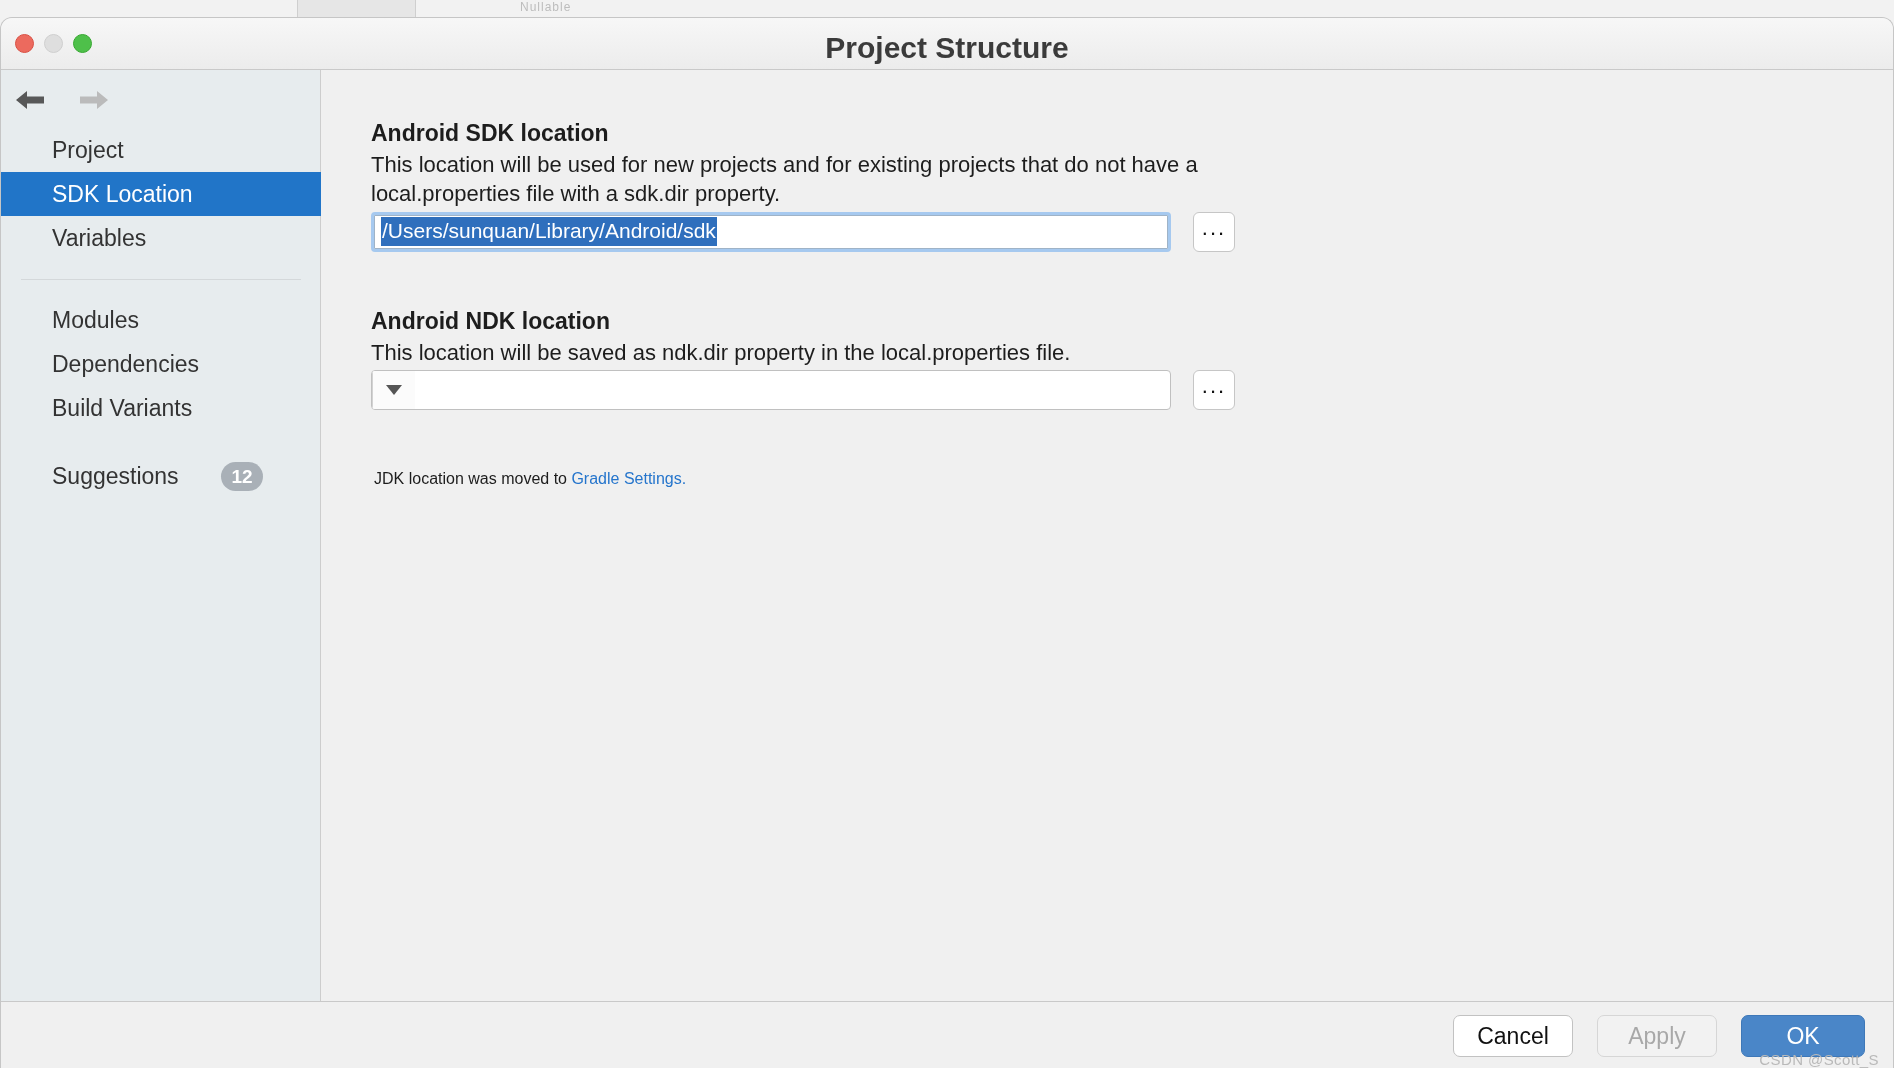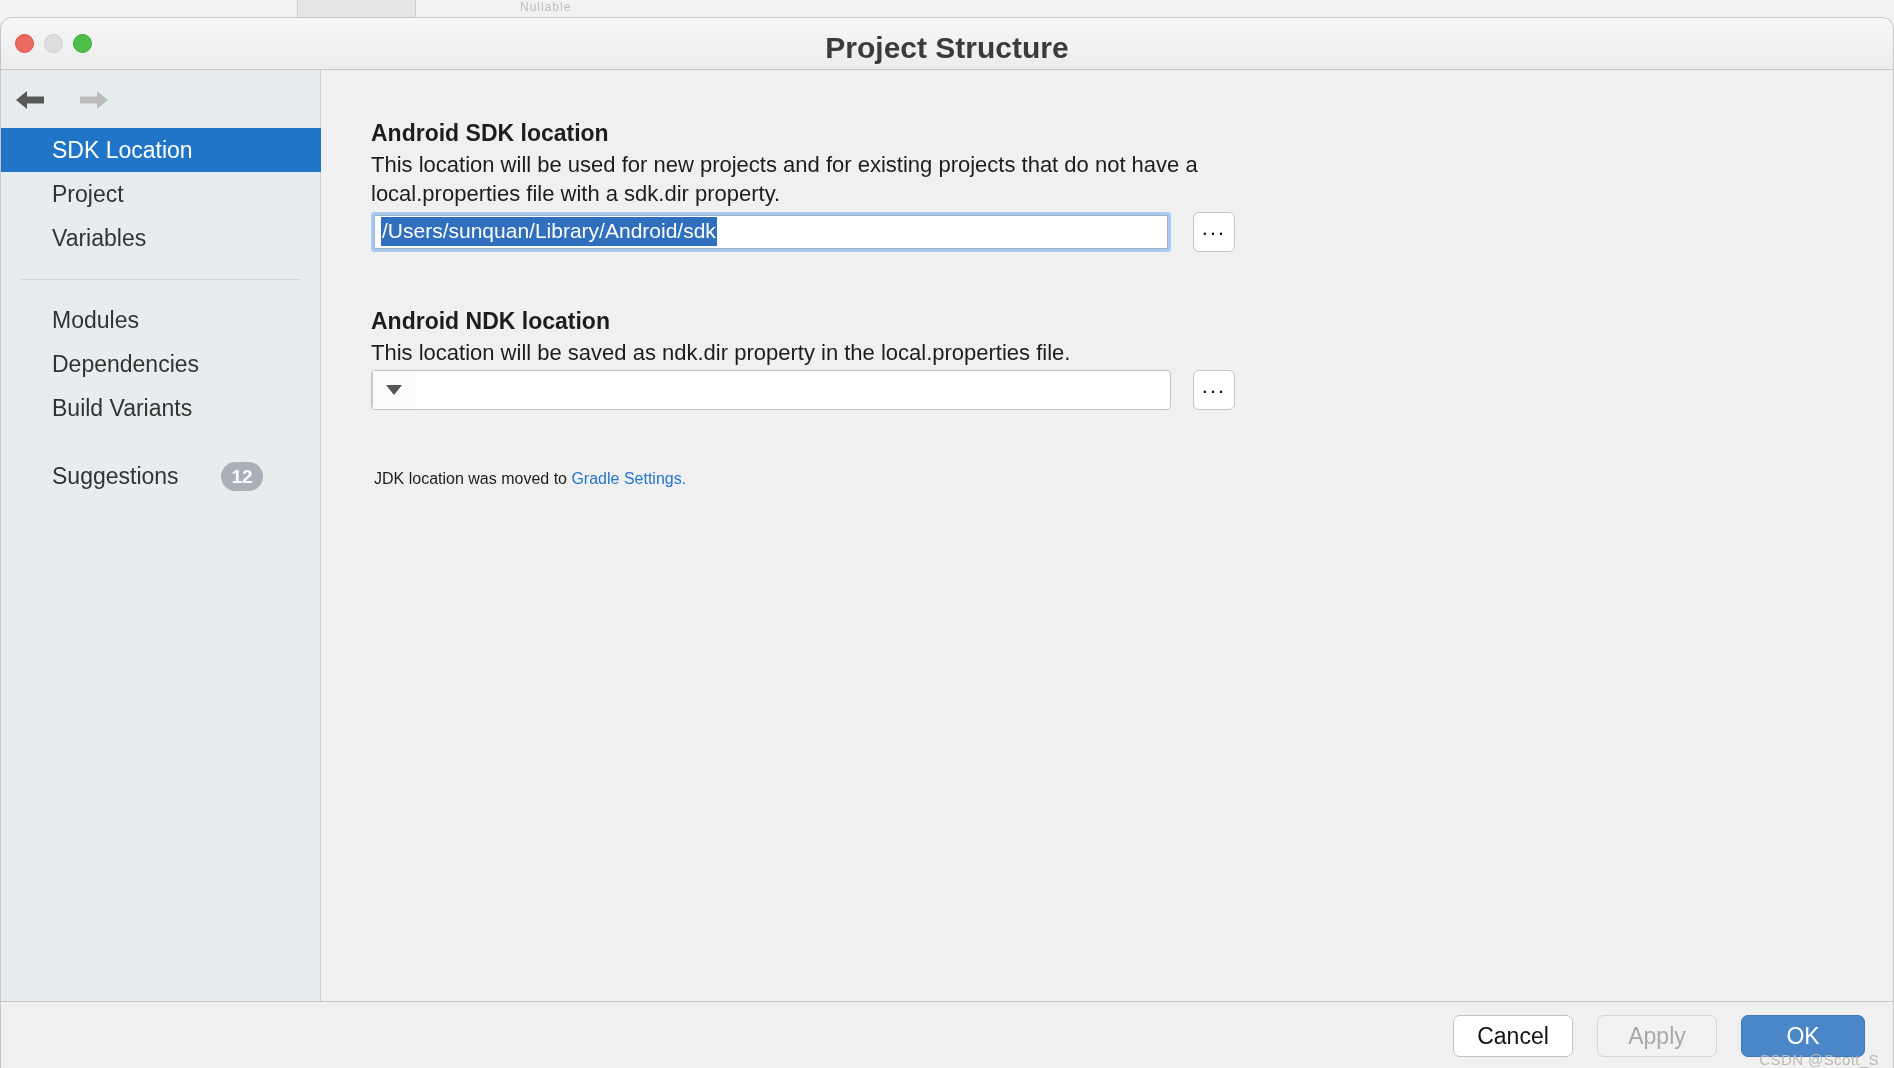--- a/index.html
+++ b/index.html
@@ -356,22 +356,22 @@
           </svg>
         </span>
         <span class="nav-arrow">
           <svg width="34" height="28" viewBox="0 0 34 28">
             <path d="M31 14 L20 5 L20 10.5 L3 10.5 L3 17.5 L20 17.5 L20 23 Z" fill="#bbbbbb"></path>
           </svg>
         </span>
       </div>
 
       <div id="nav-list">
+        <div class="nav-item">Project</div>
         <div class="nav-item selected">SDK Location</div>
-        <div class="nav-item">Project</div>
         <div class="nav-item">Variables</div>
 
         <div class="nav-divider"></div>
 
         <div class="nav-item">Modules</div>
         <div class="nav-item">Dependencies</div>
         <div class="nav-item">Build Variants</div>
 
         <div class="nav-gap"></div>
 

